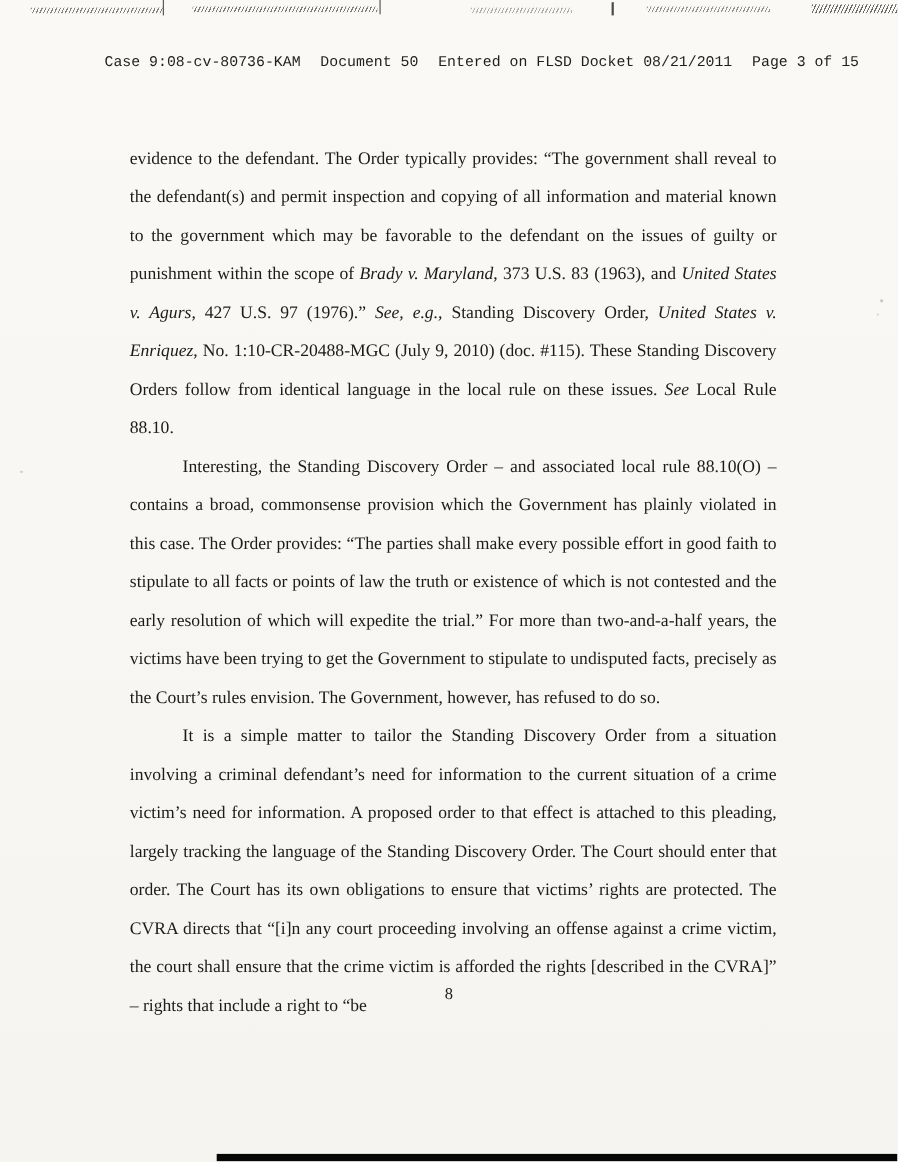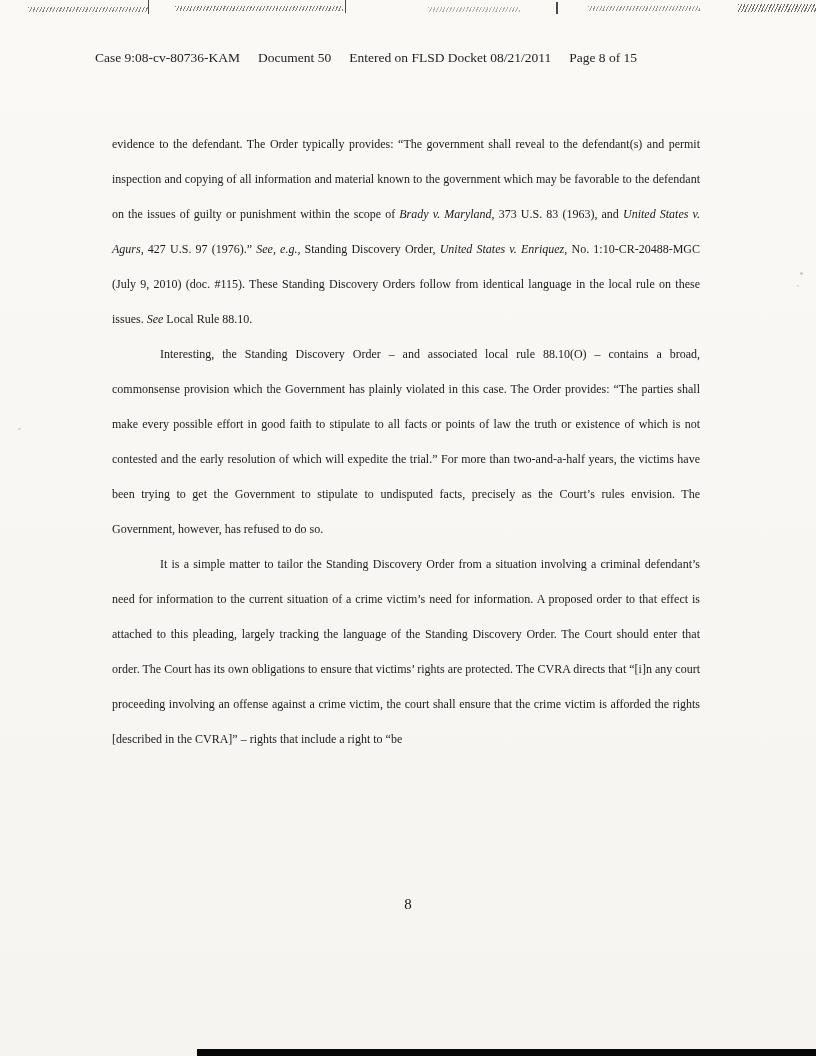--- a/index.html
+++ b/index.html
@@ -35,33 +35,33 @@
   }
 
   
   .header {
     position: absolute;
     top: 50px;
     left: 95px;
     width: 660px;
     display: flex;
     gap: 18px;
-    font-family: Liberation Serif, serif;
+    font-family: Liberation Mono, monospace;
     font-size: 13.5px;
     color: #1e1e1e;
     white-space: nowrap;
   }
 
   
   .body-text {
     position: absolute;
     top: 127px;
-    left: 112px;
+    left: 118px;
     width: 588px;
-    font-size: 12px;
+    font-size: 16px;
     line-height: 35px;
     color: #1b1b1b;
     text-align: justify;
   }
   .para { margin: 0; }
   .para.indent { text-indent: 48px; }
   .italic { font-style: italic; }
 
   
   .page-number {
@@ -99,21 +99,21 @@
   <div class="tick" style="top:2px; left:556px; height:12px; width:2px;"></div>
 
   <div class="speck" style="top:272px; left:800px; width:3px; height:3px; opacity:.5;"></div>
   <div class="speck" style="top:285px; left:797px; width:2px; height:2px; opacity:.4;"></div>
   <div class="speck" style="top:428px; left:18px;  width:3px; height:2px; opacity:.4;"></div>
 
   <div class="header">
     <span>Case 9:08-cv-80736-KAM</span>
     <span>Document 50</span>
     <span>Entered on FLSD Docket 08/21/2011</span>
-    <span>Page 8 of 15</span>
+    <span>Page 3 of 15</span>
   </div>
 
   <div class="body-text">
       <p class="para"><span>evidence to the defendant. The Order typically provides: “The government shall reveal to the defendant(s) and permit inspection and copying of all information and material known to the government which may be favorable to the defendant on the issues of guilty or punishment within the scope of </span><span class="italic">Brady v. Maryland</span><span>, 373 U.S. 83 (1963), and </span><span class="italic">United States v. Agurs</span><span>, 427 U.S. 97 (1976).” </span><span class="italic">See, e.g.,</span><span> Standing Discovery Order, </span><span class="italic">United States v. Enriquez</span><span>, No. 1:10-CR-20488-MGC (July 9, 2010) (doc. #115). These Standing Discovery Orders follow from identical language in the local rule on these issues. </span><span class="italic">See</span><span> Local Rule 88.10.</span></p>
       <p class="para indent"><span>Interesting, the Standing Discovery Order – and associated local rule 88.10(O) – contains a broad, commonsense provision which the Government has plainly violated in this case. The Order provides: “The parties shall make every possible effort in good faith to stipulate to all facts or points of law the truth or existence of which is not contested and the early resolution of which will expedite the trial.” For more than two-and-a-half years, the victims have been trying to get the Government to stipulate to undisputed facts, precisely as the Court’s rules envision. The Government, however, has refused to do so.</span></p>
       <p class="para indent"><span>It is a simple matter to tailor the Standing Discovery Order from a situation involving a criminal defendant’s need for information to the current situation of a crime victim’s need for information. A proposed order to that effect is attached to this pleading, largely tracking the language of the Standing Discovery Order. The Court should enter that order. The Court has its own obligations to ensure that victims’ rights are protected. The CVRA directs that “[i]n any court proceeding involving an offense against a crime victim, the court shall ensure that the crime victim is afforded the rights [described in the CVRA]” – rights that include a right to “be</span></p>
     </div>
 
   <div class="page-number">8</div>
 

